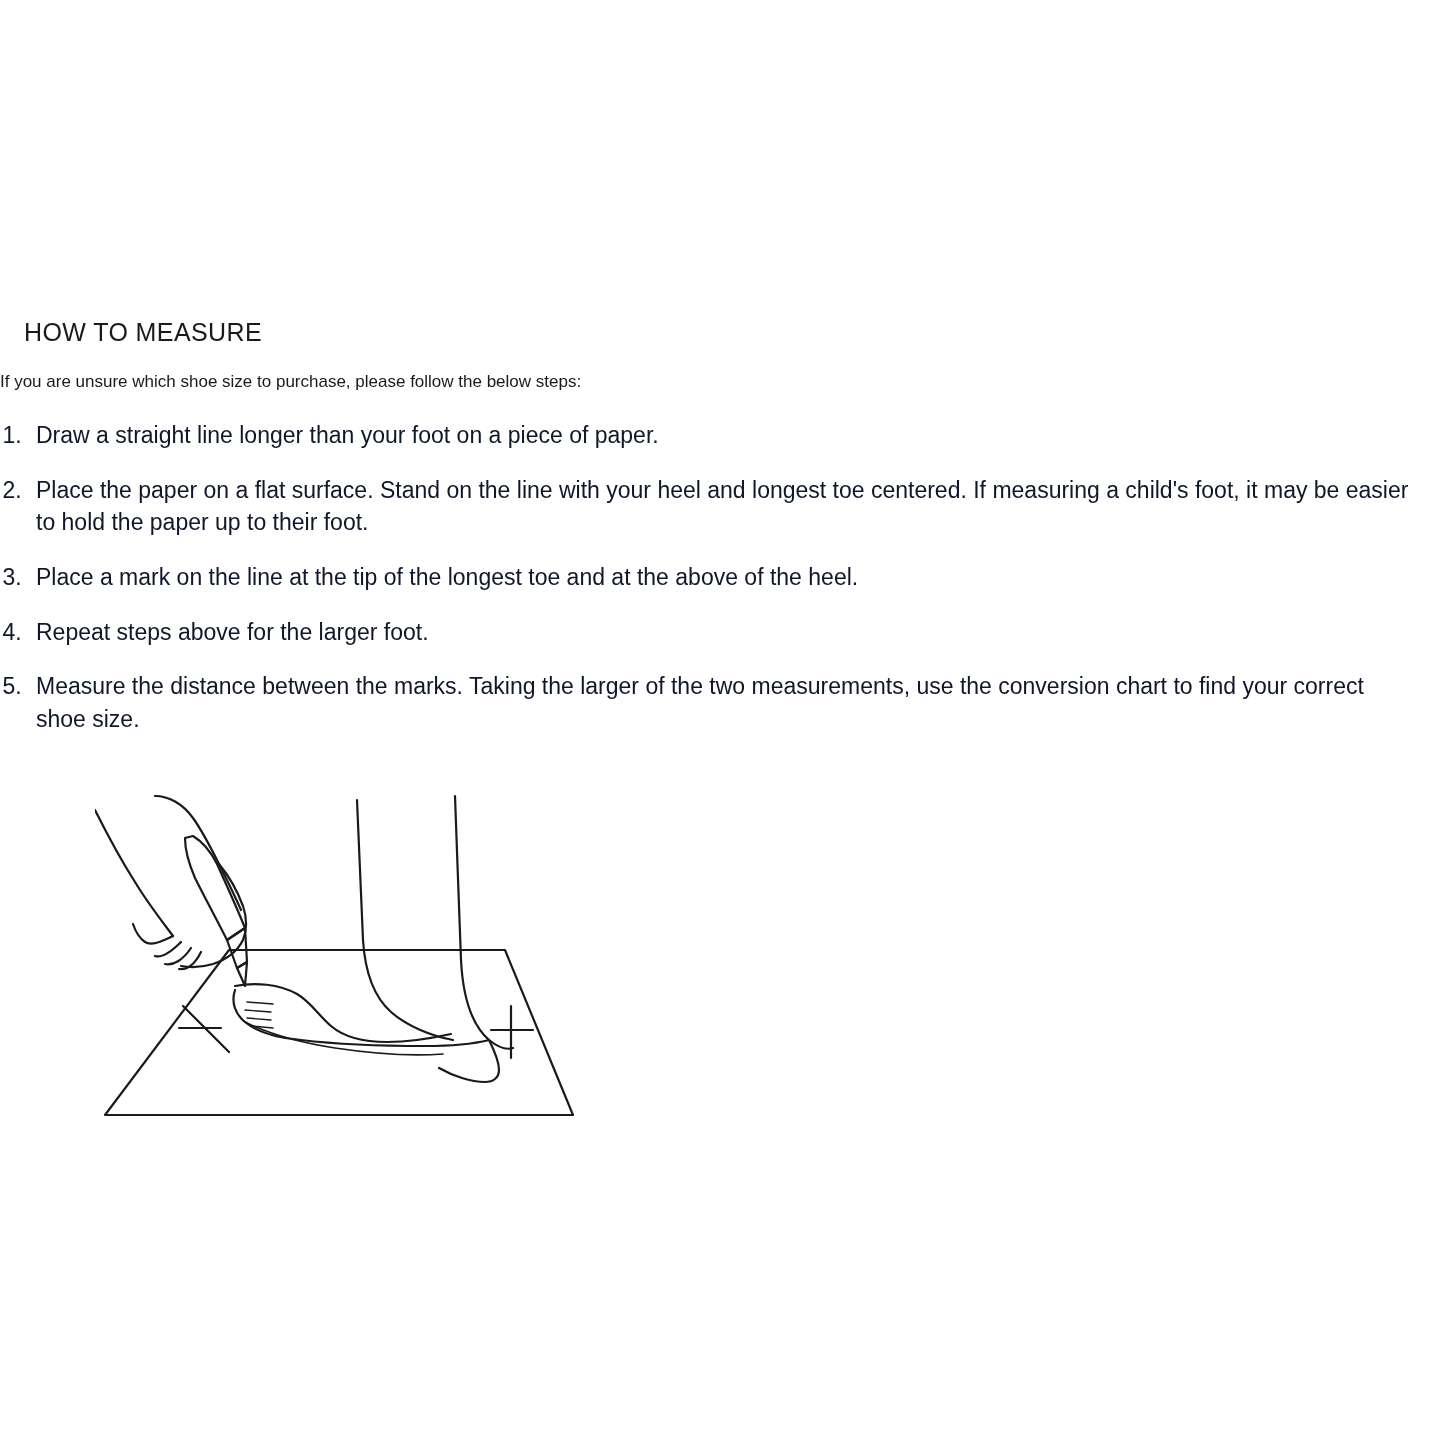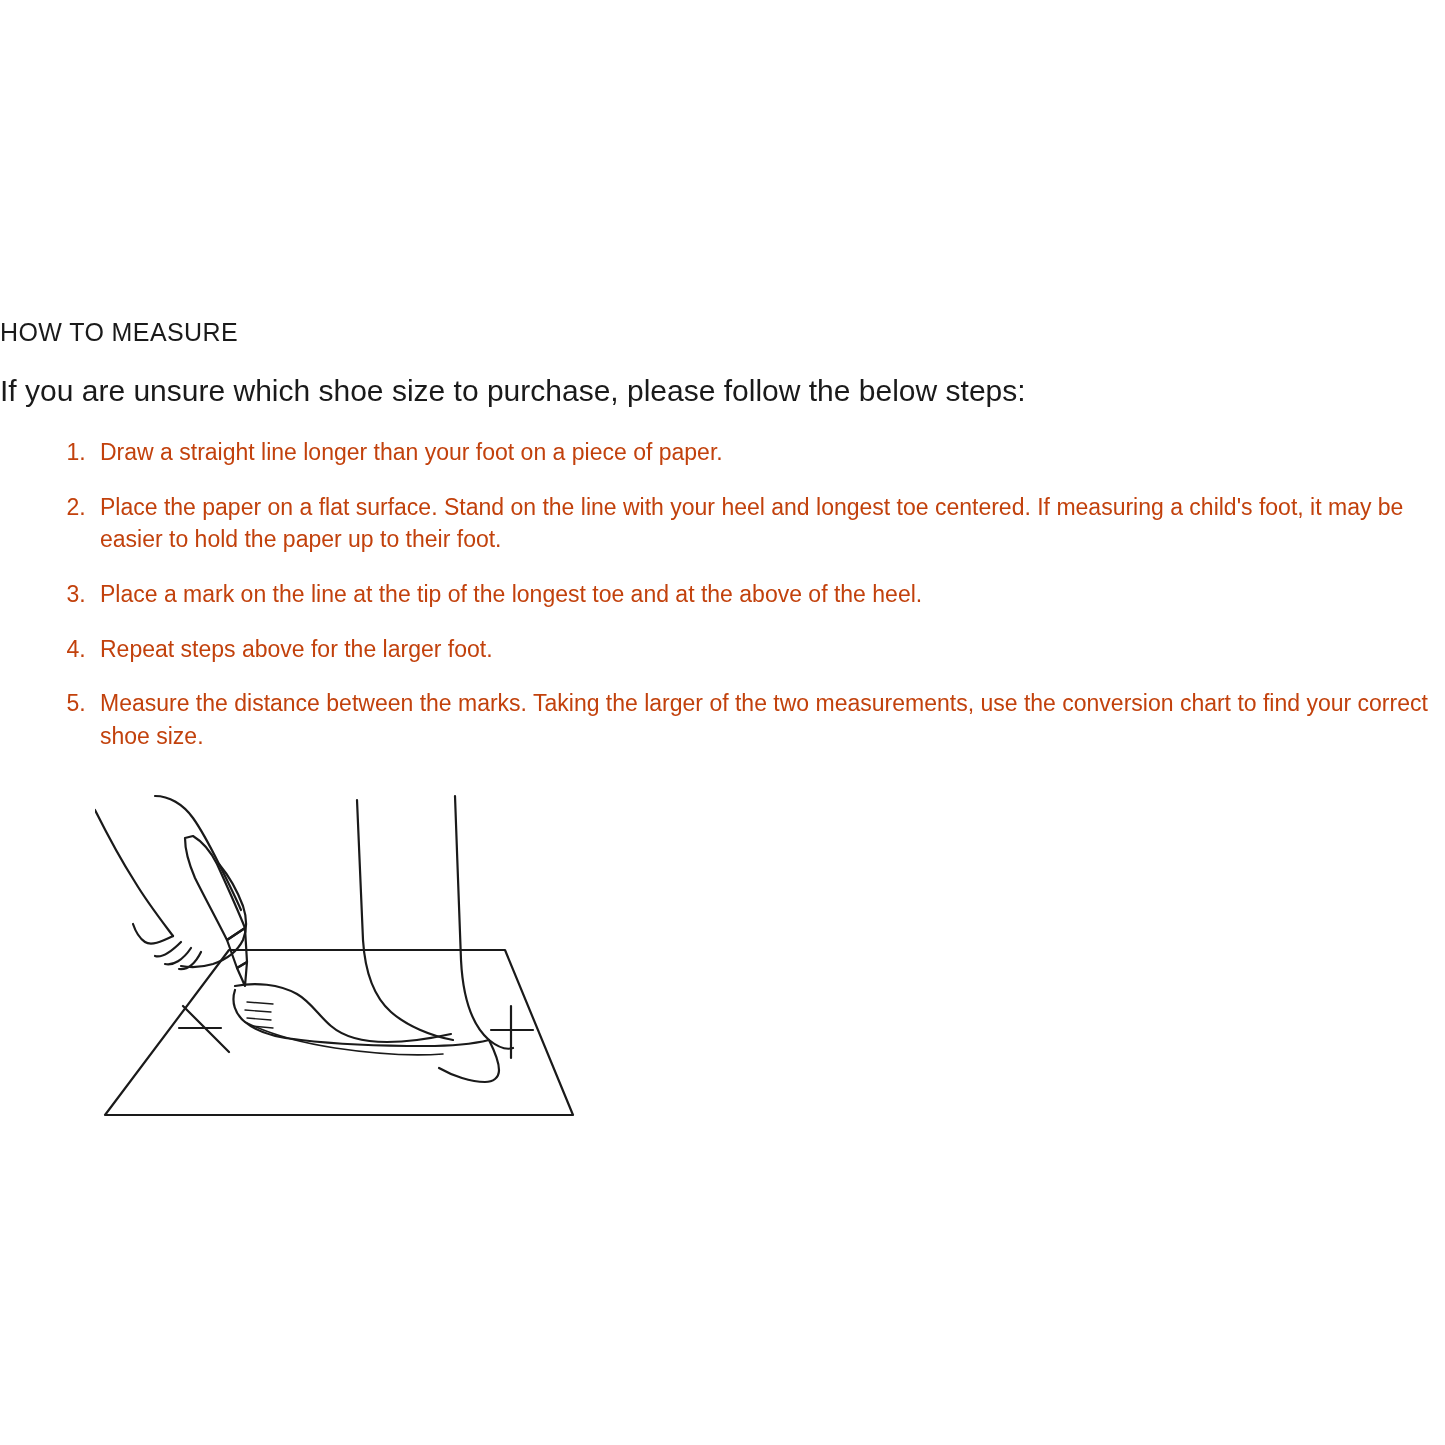--- a/index.html
+++ b/index.html
@@ -26,37 +26,37 @@
     position: absolute;
     left: 0px;
     top: 318px;
     width: 1445px;
   }
   .heading {
     font-size: 25px;
     letter-spacing: 0.4px;
     color: #1a1a1a;
     font-weight: 400;
-    margin: 0 0 24px 0;
-    padding-left: 0px;
+    margin: 0 0 24px 12px;
+    padding-left: 12px;
   }
   .intro {
-    font-size: 30px;
+    font-size: 17px;
     color: #1a1a1a;
     margin: 0 0 26px 0;
     padding-left: 0px;
     line-height: 1.3;
   }
   ol.steps {
     margin: 0;
-    padding-left: 92px;
+    padding-left: 28px;
     list-style-position: outside;
     font-size: 23px;
     line-height: 1.42;
-    color: #c2410c;
+    color: #0f172a;
   }
   ol.steps li {
     margin-bottom: 22px;
     padding-left: 8px;
     max-width: 1380px;
   }
   ol.steps li:last-child {
     margin-bottom: 0;
   }
   .figure {

